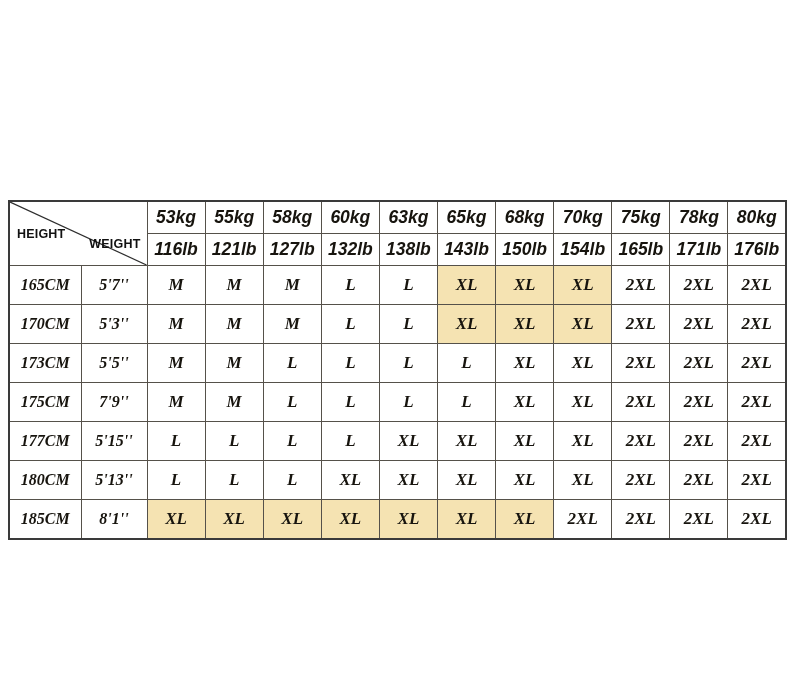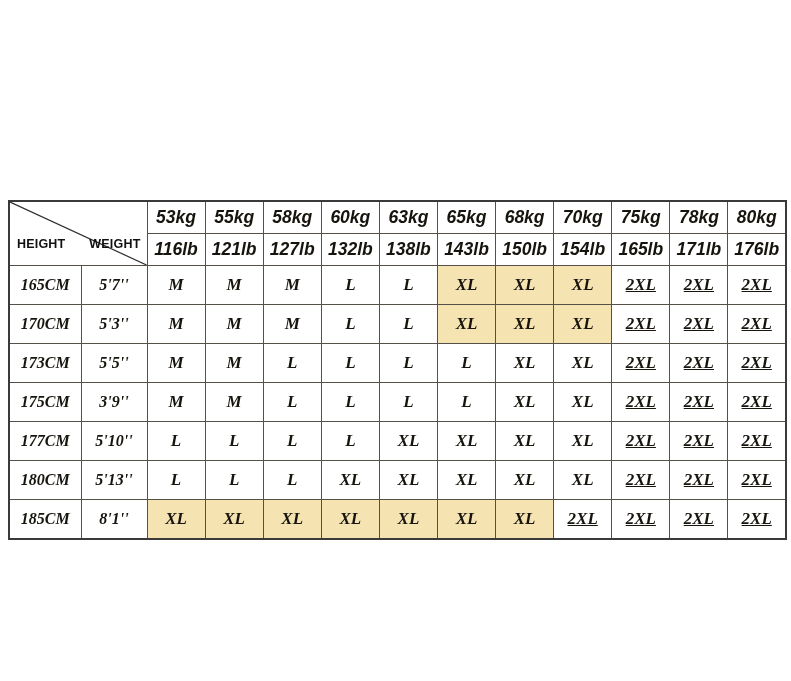--- a/index.html
+++ b/index.html
@@ -65,21 +65,21 @@
     font-family: "Liberation Sans", "DejaVu Sans", sans-serif;
     font-style: normal;
     font-weight: bold;
     font-size: 12.5px;
     letter-spacing: 0.2px;
     color: #111111;
     white-space: nowrap;
   }
   td.corner .lbl-height {
     left: 7px;
-    bottom: 14px;
+    bottom: 24px;
   }
   td.corner .lbl-weight {
     right: 6px;
     bottom: 14px;
   }
 
   
   td.wkg, td.wlb {
     height: 31px;
     font-size: 17.5px;
@@ -107,21 +107,21 @@
     font-size: 17px;
     font-weight: bold;
     font-style: italic;
     color: #17140e;
   }
 
   
   td.size-M   { background: #fbfbf0; }
   td.size-L   { background: #f2dda4; }
   td.size-XL  { background: #eed79c; }
-  td.size-2XL { background: #f0982f; text-decoration: underline; }
+  td.size-2XL { background: #f0982f; }
 
   
   td.size-XL.tone-light { background: #f5e3b2; }
 </style>
 </head>
 <body>
 
 <div id="chart-wrap">
   <table class="size-chart">
     <colgroup>
@@ -214,36 +214,36 @@
           <td class="cell size-L">L</td>
           <td class="cell size-L">L</td>
           <td class="cell size-XL">XL</td>
           <td class="cell size-XL">XL</td>
           <td class="cell size-2XL">2XL</td>
           <td class="cell size-2XL">2XL</td>
           <td class="cell size-2XL">2XL</td>
         </tr>
         <tr class="data-row">
           <td class="h-cm">175CM</td>
-          <td class="h-ft">3'9''</td>
+          <td class="h-ft">7'9''</td>
           <td class="cell size-M">M</td>
           <td class="cell size-M">M</td>
           <td class="cell size-L">L</td>
           <td class="cell size-L">L</td>
           <td class="cell size-L">L</td>
           <td class="cell size-L">L</td>
           <td class="cell size-XL">XL</td>
           <td class="cell size-XL">XL</td>
           <td class="cell size-2XL">2XL</td>
           <td class="cell size-2XL">2XL</td>
           <td class="cell size-2XL">2XL</td>
         </tr>
         <tr class="data-row">
           <td class="h-cm">177CM</td>
-          <td class="h-ft">5'10''</td>
+          <td class="h-ft">5'15''</td>
           <td class="cell size-L">L</td>
           <td class="cell size-L">L</td>
           <td class="cell size-L">L</td>
           <td class="cell size-L">L</td>
           <td class="cell size-XL">XL</td>
           <td class="cell size-XL">XL</td>
           <td class="cell size-XL">XL</td>
           <td class="cell size-XL">XL</td>
           <td class="cell size-2XL">2XL</td>
           <td class="cell size-2XL">2XL</td>

